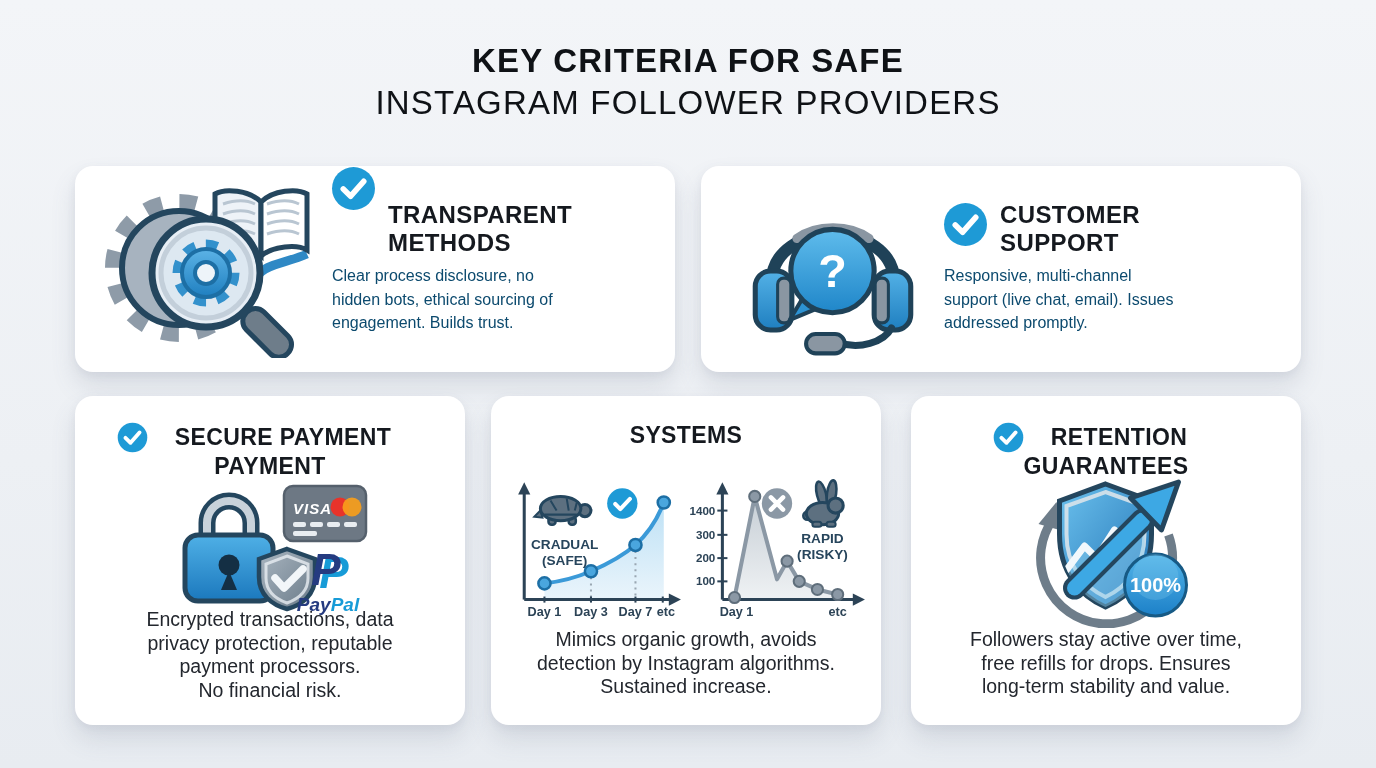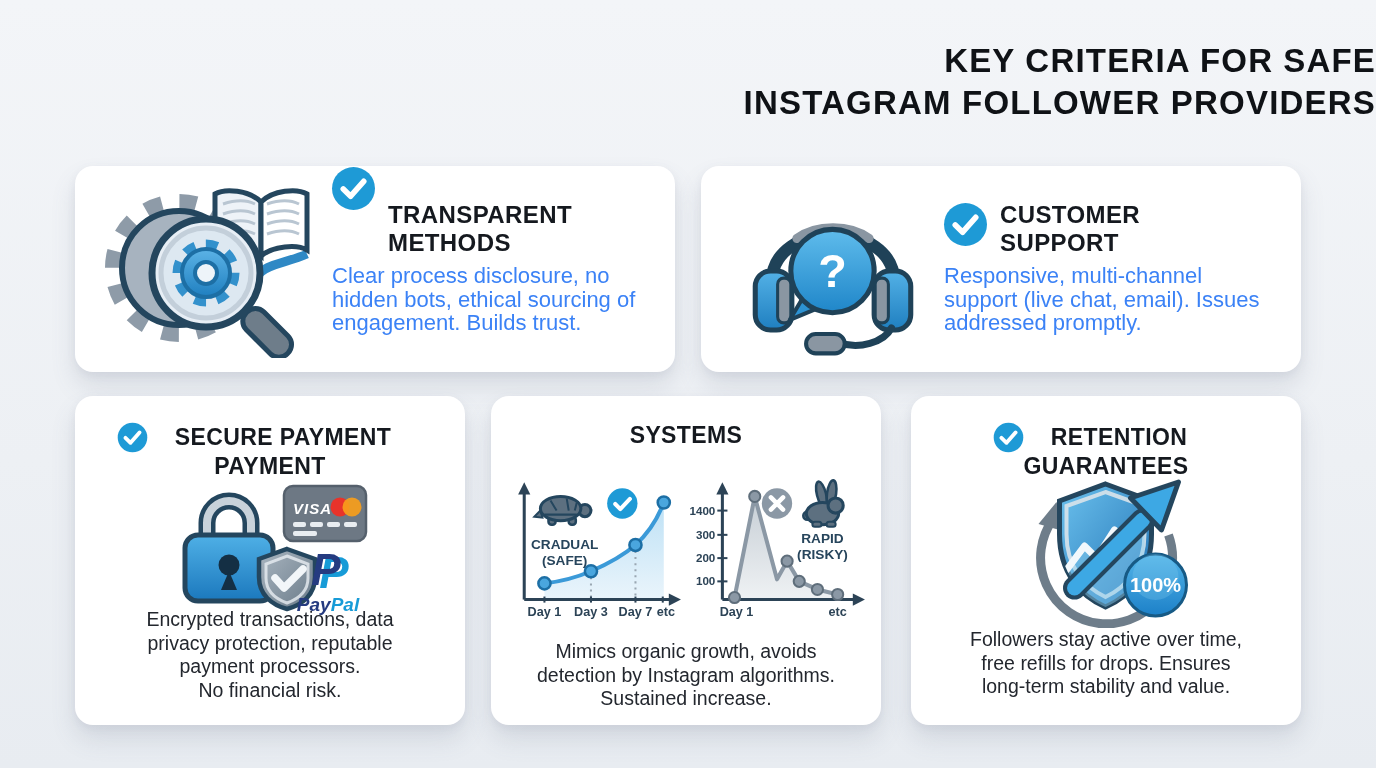--- a/index.html
+++ b/index.html
@@ -3,39 +3,39 @@
 <meta charset="utf-8">
 <style>
   * { margin:0; padding:0; box-sizing:border-box; }
   html,body { width:1376px; height:768px; overflow:hidden; }
   body {
     position:relative;
     font-family:"Liberation Sans", sans-serif;
     background:linear-gradient(180deg,#f3f5f8 0%,#edf0f4 60%,#e8ecf1 100%);
     color:#15191f;
   }
-  .headline { position:absolute; top:40px; left:0; width:100%; text-align:right;
+  .headline { position:absolute; top:40px; left:0; width:100%; text-align:center;
     letter-spacing:1.2px; color:#0f1216; }
   .hl-line { font-size:33px; line-height:42px; font-weight:700; }
   .hl-normal { font-weight:600; }
   .hl-bold { font-weight:800; margin-left:10px; }
-  .hl2 { font-weight:700; }
+  .hl2 { font-weight:400; }
 
   .card { position:absolute; background:#ffffff; border-radius:18px;
     box-shadow:0 14px 24px rgba(96,108,128,0.16), 0 3px 8px rgba(96,108,128,0.08); }
   .top-card { width:600px; height:206px; }
   .bot-card { width:390px; height:329px; }
 
   .top-icon { position:absolute; left:28px; top:14px; width:212px; height:178px; }
   .top-icon svg { width:100%; height:100%; }
   .check-badge svg { width:100%; height:100%; display:block; }
   .top-check { position:absolute; width:45px; height:45px; }
   .top-title { position:absolute; top:35px; font-size:24px; font-weight:800;
     line-height:28px; letter-spacing:0.4px; }
-  .top-body { position:absolute; top:98px; font-size:22px; line-height:23.6px; color:#3b82f6; }
+  .top-body { position:absolute; top:98px; font-size:16px; line-height:23.6px; color:#0c4a6e; }
 
   .bot-header { position:absolute; top:26px; left:0; width:100%; text-align:center;
     font-weight:800; font-size:23px; line-height:27px; letter-spacing:0.4px; }
   .bot-line1 { display:flex; justify-content:center; align-items:center; gap:27px;
     transform:translateX(-16px); }
   .inline-check { width:31px; height:31px; flex:0 0 auto; }
 
   .bot-body { position:absolute; left:0; width:100%; text-align:center;
     font-size:19.5px; line-height:23.6px; color:#23272e; }
 
@@ -335,21 +335,21 @@
         <text x="133" y="66" text-anchor="middle" font-size="13.5" font-weight="bold" fill="#27455c">RAPID</text>
         <text x="133" y="82" text-anchor="middle" font-size="13.5" font-weight="bold" fill="#27455c">(RISKY)</text>
         <g font-size="12.5" font-weight="bold" fill="#2c4356" text-anchor="middle">
           <text x="48" y="138">Day 1</text>
           <text x="148" y="138">etc</text>
         </g>
       </svg>
     </div>
   </div>
 
-  <div class="bot-body" style="top:232px;margin-top:12px;">
+  <div class="bot-body" style="top:232px;">
     <div>Mimics organic growth, avoids</div>
     <div>detection by Instagram algorithms.</div>
     <div>Sustained increase.</div>
   </div>
 </section>
 
 <section class="card bot-card" style="left:911px;top:396px;">
   <div class="bot-header">
     <div class="bot-line1">
       <span class="check-badge inline-check">

